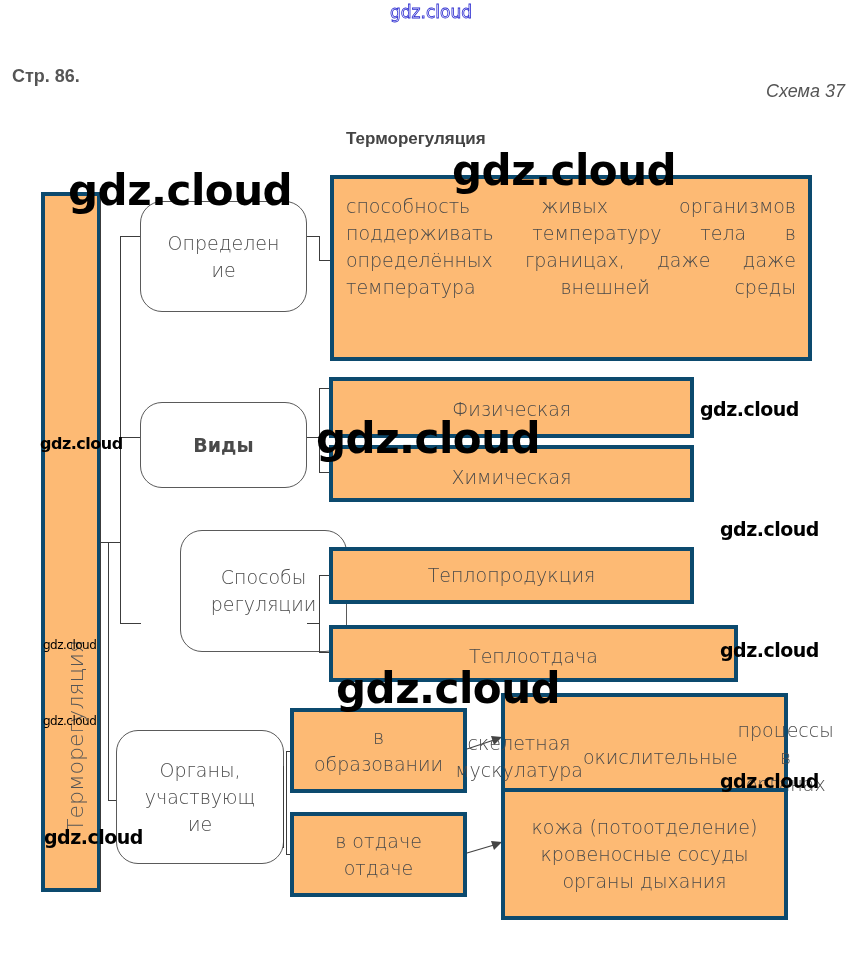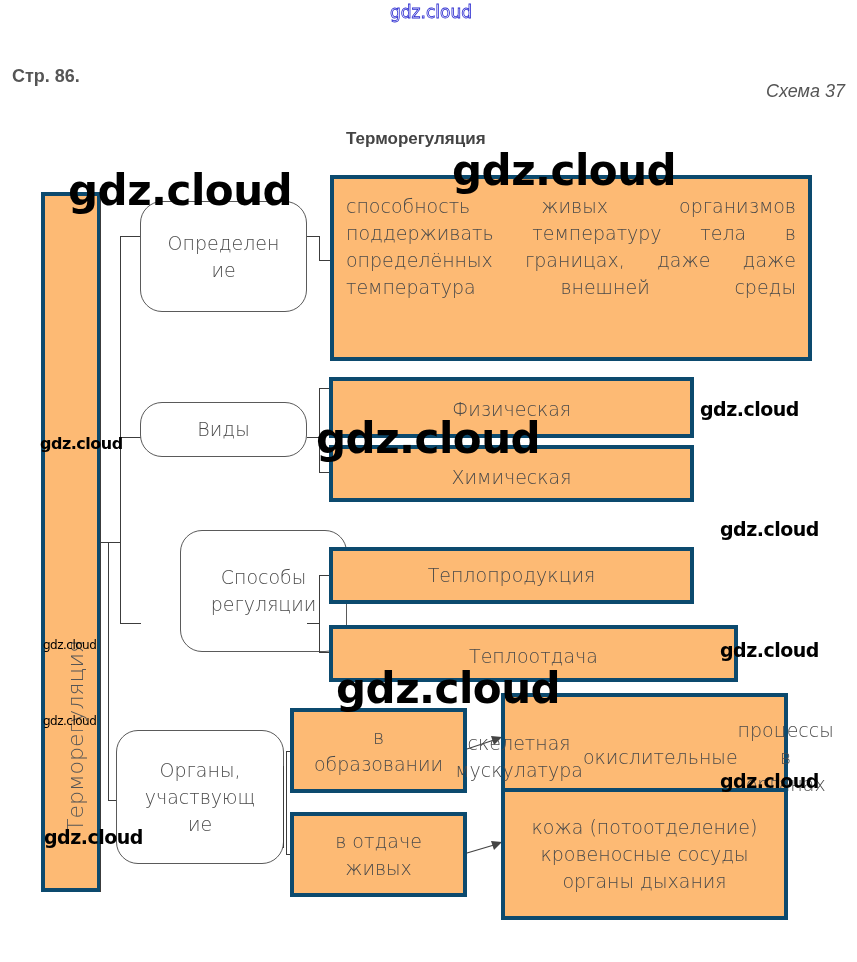--- a/index.html
+++ b/index.html
@@ -42,21 +42,21 @@
 <div class="ln" style="left:307px;top:236px;width:12px;height:1px;"></div>
 <div class="ln" style="left:319px;top:236px;width:1px;height:25px;"></div>
 <div class="ln" style="left:319px;top:260px;width:12px;height:1px;"></div>
 <div class="box txt" style="left:330px;top:175px;width:482px;height:186px;padding:14px 12px 0 12px;text-align:justify;font-size:19px;">
   <div style="text-align-last:justify;">способность живых организмов</div>
   <div style="text-align-last:justify;">поддерживать температуру тела в</div>
   <div style="text-align-last:justify;">определённых границах, даже даже</div>
   <div style="text-align-last:justify;">температура внешней среды</div>
 </div>
 
-<div class="rbox txt" style="left:140px;top:402px;width:167px;height:55px;">Виды</div>
+<div class="rbox txt" style="left:140px;top:402px;width:167px;height:86px;font-weight:bold;">Виды</div>
 <div class="ln" style="left:307px;top:437px;width:12px;height:1px;"></div>
 <div class="ln" style="left:319px;top:388px;width:1px;height:85px;"></div>
 <div class="ln" style="left:319px;top:388px;width:11px;height:1px;"></div>
 <div class="ln" style="left:319px;top:472px;width:11px;height:1px;"></div>
 <div class="box txt center" style="left:329px;top:377px;width:365px;height:61px;align-items:flex-start;padding-top:15px;">Физическая</div>
 <div class="box txt center" style="left:329px;top:445px;width:365px;height:57px;align-items:flex-start;padding-top:15px;">Химическая</div>
 
 <div class="rbox txt" style="left:140px;top:530px;width:167px;height:122px;flex-direction:column;margin-left:40px;">
   <div>Способы</div>
   <div>регуляции</div>
@@ -77,21 +77,21 @@
 <div class="ln" style="left:286px;top:751px;width:1px;height:104px;"></div>
 <div class="ln" style="left:286px;top:751px;width:5px;height:1px;"></div>
 <div class="ln" style="left:286px;top:854px;width:5px;height:1px;"></div>
 
 <div class="box txt center" style="left:290px;top:708px;width:177px;height:85px;flex-direction:column;">
   <div>в</div>
   <div>образовании</div>
 </div>
 <div class="box txt center" style="left:290px;top:812px;width:177px;height:85px;flex-direction:column;">
   <div>в отдаче</div>
-  <div>живых</div>
+  <div>отдаче</div>
 </div>
 
 <svg class="abs" style="left:0;top:0;" width="857" height="962">
   <g>
     <line x1="467" y1="749" x2="494" y2="740" stroke="#444" stroke-width="1.2"></line>
     <polygon points="502,737 491,736 494,745" fill="#444"></polygon>
   </g>
   <g>
     <line x1="467" y1="853" x2="494" y2="845" stroke="#444" stroke-width="1.2"></line>
     <polygon points="502,842 491,841 494,850" fill="#444"></polygon>

